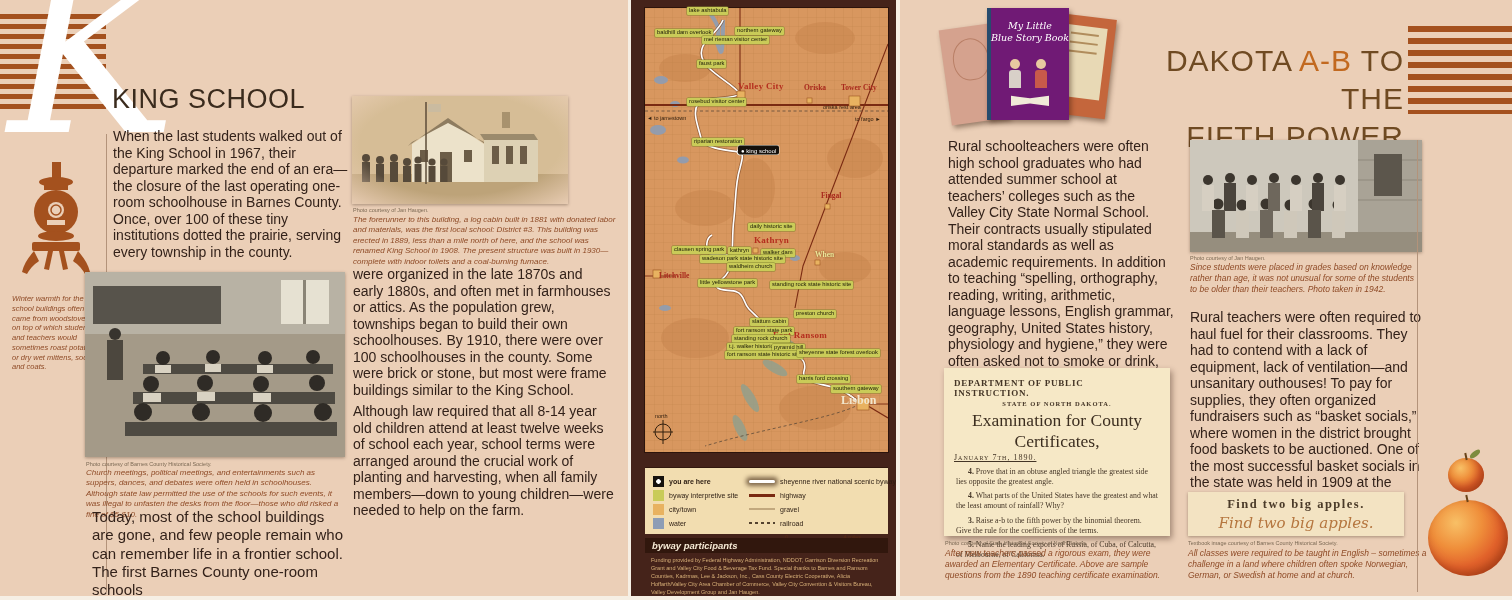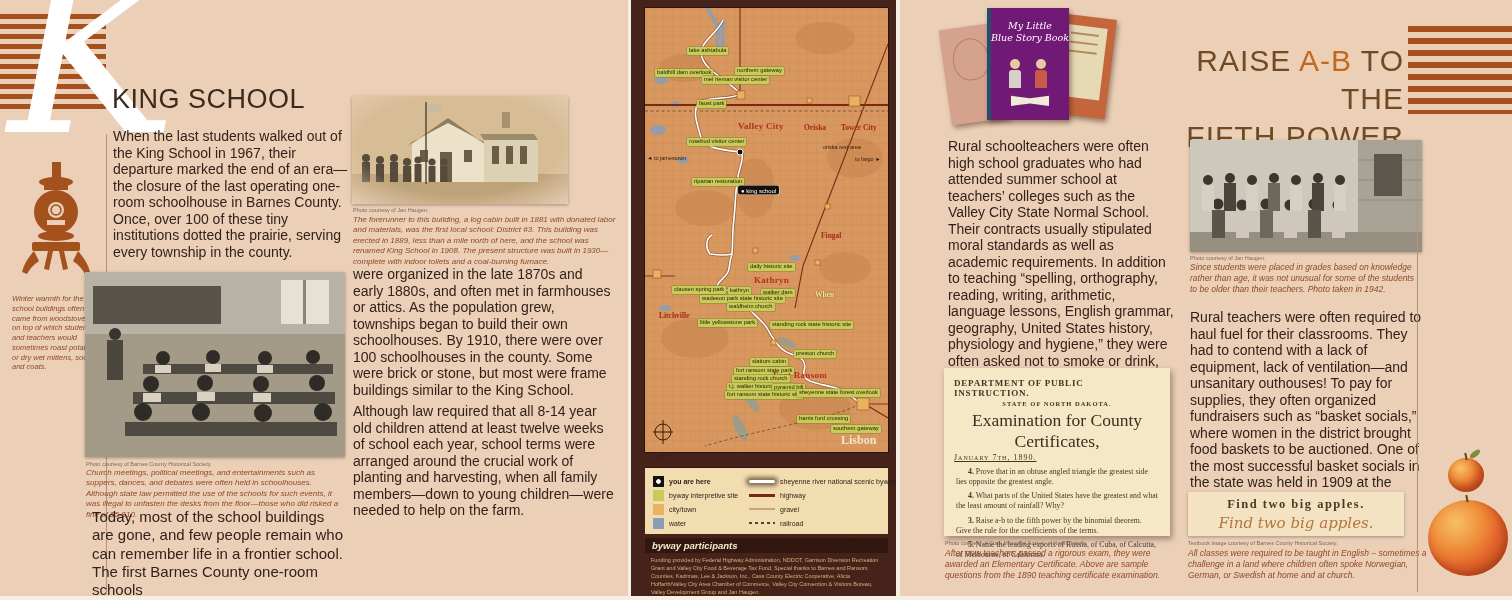--- a/index.html
+++ b/index.html
@@ -27,21 +27,21 @@
   .king-title{left:112px;top:84px;font-size:27px;letter-spacing:.5px;color:#3a2b1d;}
   .vrule-l{left:106px;top:134px;width:1px;height:458px;background:#b3937a;}
   .vrule-r{left:1417px;top:140px;width:1px;height:452px;background:#b3937a;}
   
   .headline{left:1128px;top:42px;width:276px;text-align:right;color:#6f4a22;
      font-size:30px;line-height:38px;letter-spacing:1px;}
   .headline .hl{color:#c2691f;}
   
   .map-wrap{left:645px;top:8px;width:243px;height:444px;background:#d8975f;box-shadow:0 0 0 1px #2c130b;}
   .map-wrap svg{position:absolute;left:0;top:0;}
-  .mlb{position:absolute;white-space:nowrap;font-size:5.8px;line-height:1;padding:1px 2px;transform:translateY(-50%);margin-top:40px;}
+  .mlb{position:absolute;white-space:nowrap;font-size:5.8px;line-height:1;padding:1px 2px;transform:translateY(-50%);}
   .mlb.site{background:#c9cb58;color:#1e1c08;border-radius:1px;box-shadow:0 0 0 .5px #84842e;}
   .mlb.town{background:none;padding:0;color:#a8281c;font-family:"Liberation Serif",serif;font-weight:bold;font-size:7.5px;}
   .mlb.town-major{background:none;padding:0;color:#b52e1e;font-family:"Liberation Serif",serif;font-weight:bold;font-size:9px;letter-spacing:.3px;}
   .mlb.town-light{background:none;padding:0;color:#ede89a;font-family:"Liberation Serif",serif;font-weight:bold;font-size:7.5px;text-shadow:0 0 2px #7a4a20;}
   .mlb.town-white{background:none;padding:0;color:#f2e6cc;font-family:"Liberation Serif",serif;font-weight:bold;font-size:12px;}
   .mlb.dest{background:none;padding:0;color:#33200f;font-size:5.5px;}
   .mlb.here{background:#15100b;color:#fff;font-size:6px;border-radius:2px;padding:1.5px 3px;box-shadow:0 0 0 .5px #e8e0d0;}
   .mapbar{left:645px;width:243px;height:15px;background:#31170d;color:#f5e9d4;
      font-style:italic;font-weight:bold;font-size:9.5px;padding:2px 0 0 7px;box-sizing:border-box;}
   .legend-box{left:645px;top:468px;width:243px;height:66px;background:#f2ddb0;box-sizing:border-box;padding:6px 6px 4px 8px;}
@@ -394,21 +394,21 @@
         </div>
       </div>
     </div>
   </div>
   <div class="abs mapbar" style="top:538px;">byway participants</div>
   <div class="abs funding">Funding provided by Federal Highway Administration, NDDOT, Garrison Diversion Recreation Grant and Valley City Food &amp; Beverage Tax Fund. Special thanks to Barnes and Ransom Counties, Kadrmas, Lee &amp; Jackson, Inc., Cass County Electric Cooperative, Alicia Hoffarth/Valley City Area Chamber of Commerce, Valley City Convention &amp; Visitors Bureau, Valley Development Group and Jan Haugen.</div>
 
   <div class="abs panel-right">
     <div class="abs stripes-r" style="left:508px;"></div>
     <div class="abs headline" style="left:228px;">
-      <div><span>RAISE </span><span class="hl">A-B</span><span> TO THE</span></div>
+      <div><span>DAKOTA </span><span class="hl">A-B</span><span> TO THE</span></div>
       <div>FIFTH POWER</div>
     </div>
 
     <div class="abs books" style="left:45px;top:6px;">
       <div class="book book-pink">
           <div class="face"></div>
         </div>
       <div class="book book-orange">
           <div class="panel">
             <i></i>

